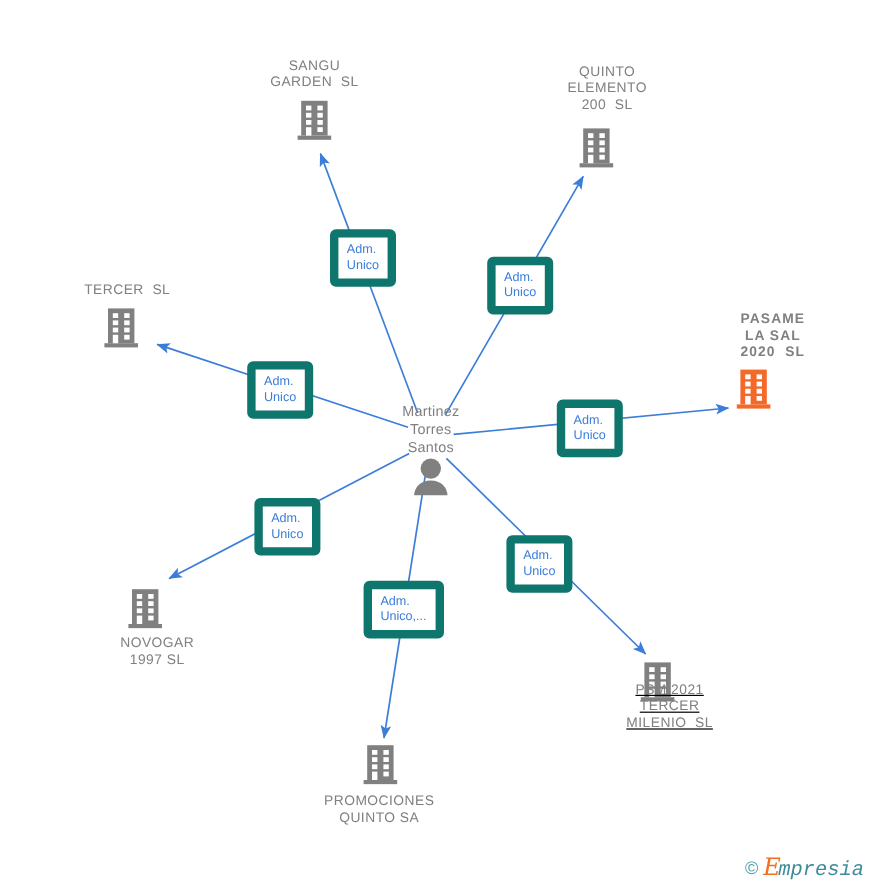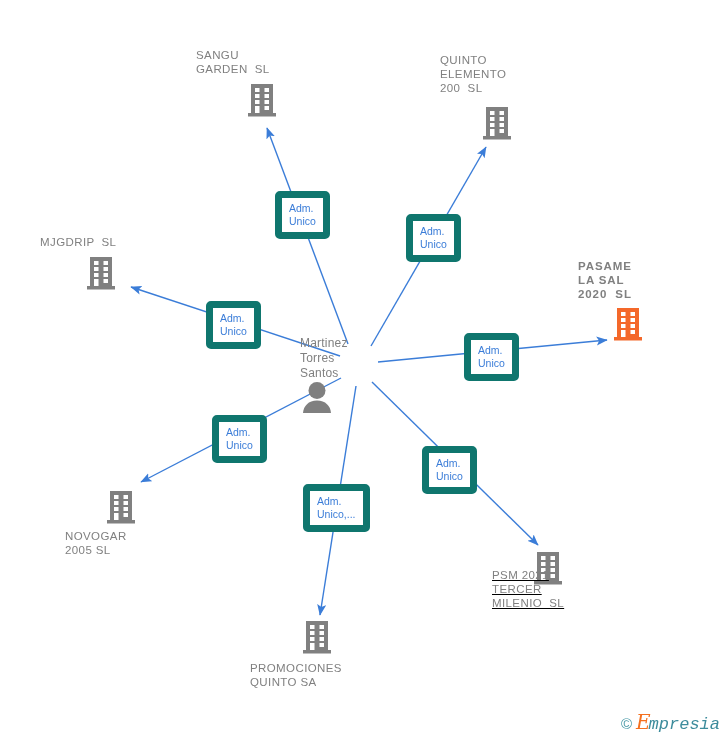--- a/index.html
+++ b/index.html
@@ -19,21 +19,21 @@
   }
   svg.edges {
     position: absolute;
     left: 0;
     top: 0;
     width: 728px;
     height: 740px;
   }
   .node {
     position: absolute;
-    text-align: left;
+    text-align: center;
   }
   .node-label {
     font-size: 11.5px;
     letter-spacing: 0.4px;
     color: #808080;
     line-height: 14px;
     white-space: pre;
   }
   .node-label.highlight {
     color: #808080;
@@ -155,21 +155,21 @@
             <rect x="9" y="5" width="4.5" height="4" fill="#ffffff"></rect>
             <rect x="18.5" y="5" width="4.5" height="4" fill="#ffffff"></rect>
             <rect x="9" y="11" width="4.5" height="4" fill="#ffffff"></rect>
             <rect x="18.5" y="11" width="4.5" height="4" fill="#ffffff"></rect>
             <rect x="9" y="17" width="4.5" height="4" fill="#ffffff"></rect>
             <rect x="18.5" y="17" width="4.5" height="4" fill="#ffffff"></rect>
             <rect x="9" y="23" width="4.5" height="7" fill="#ffffff"></rect>
             <rect x="18.5" y="23" width="4.5" height="4" fill="#ffffff"></rect>
           </svg></span></div>
       <div class="node" style="left: 40px; top: 235px; width: 132px;">
-        <div class="node-label">MJGDRIP  SL</div>
+        <div class="node-label">TERCER  SL</div>
       </div>
       <div class="node" style="left: 612px; top: 307px; width: 32px;"><span><svg width="32" height="34" viewBox="0 0 32 34">
             <rect x="5" y="1" width="22" height="29" fill="#f4682a"></rect>
             <rect x="2" y="30" width="28" height="3.5" fill="#f4682a"></rect>
             <rect x="9" y="5" width="4.5" height="4" fill="#ffffff"></rect>
             <rect x="18.5" y="5" width="4.5" height="4" fill="#ffffff"></rect>
             <rect x="9" y="11" width="4.5" height="4" fill="#ffffff"></rect>
             <rect x="18.5" y="11" width="4.5" height="4" fill="#ffffff"></rect>
             <rect x="9" y="17" width="4.5" height="4" fill="#ffffff"></rect>
             <rect x="18.5" y="17" width="4.5" height="4" fill="#ffffff"></rect>
@@ -188,21 +188,21 @@
             <rect x="18.5" y="5" width="4.5" height="4" fill="#ffffff"></rect>
             <rect x="9" y="11" width="4.5" height="4" fill="#ffffff"></rect>
             <rect x="18.5" y="11" width="4.5" height="4" fill="#ffffff"></rect>
             <rect x="9" y="17" width="4.5" height="4" fill="#ffffff"></rect>
             <rect x="18.5" y="17" width="4.5" height="4" fill="#ffffff"></rect>
             <rect x="9" y="23" width="4.5" height="7" fill="#ffffff"></rect>
             <rect x="18.5" y="23" width="4.5" height="4" fill="#ffffff"></rect>
           </svg></span></div>
       <div class="node" style="left: 65px; top: 529px; width: 132px;">
         <div class="node-label">NOVOGAR
-2005 SL</div>
+1997 SL</div>
       </div>
       <div class="node" style="left: 301px; top: 620px; width: 32px;"><span><svg width="32" height="34" viewBox="0 0 32 34">
             <rect x="5" y="1" width="22" height="29" fill="#808080"></rect>
             <rect x="2" y="30" width="28" height="3.5" fill="#808080"></rect>
             <rect x="9" y="5" width="4.5" height="4" fill="#ffffff"></rect>
             <rect x="18.5" y="5" width="4.5" height="4" fill="#ffffff"></rect>
             <rect x="9" y="11" width="4.5" height="4" fill="#ffffff"></rect>
             <rect x="18.5" y="11" width="4.5" height="4" fill="#ffffff"></rect>
             <rect x="9" y="17" width="4.5" height="4" fill="#ffffff"></rect>
             <rect x="18.5" y="17" width="4.5" height="4" fill="#ffffff"></rect>

